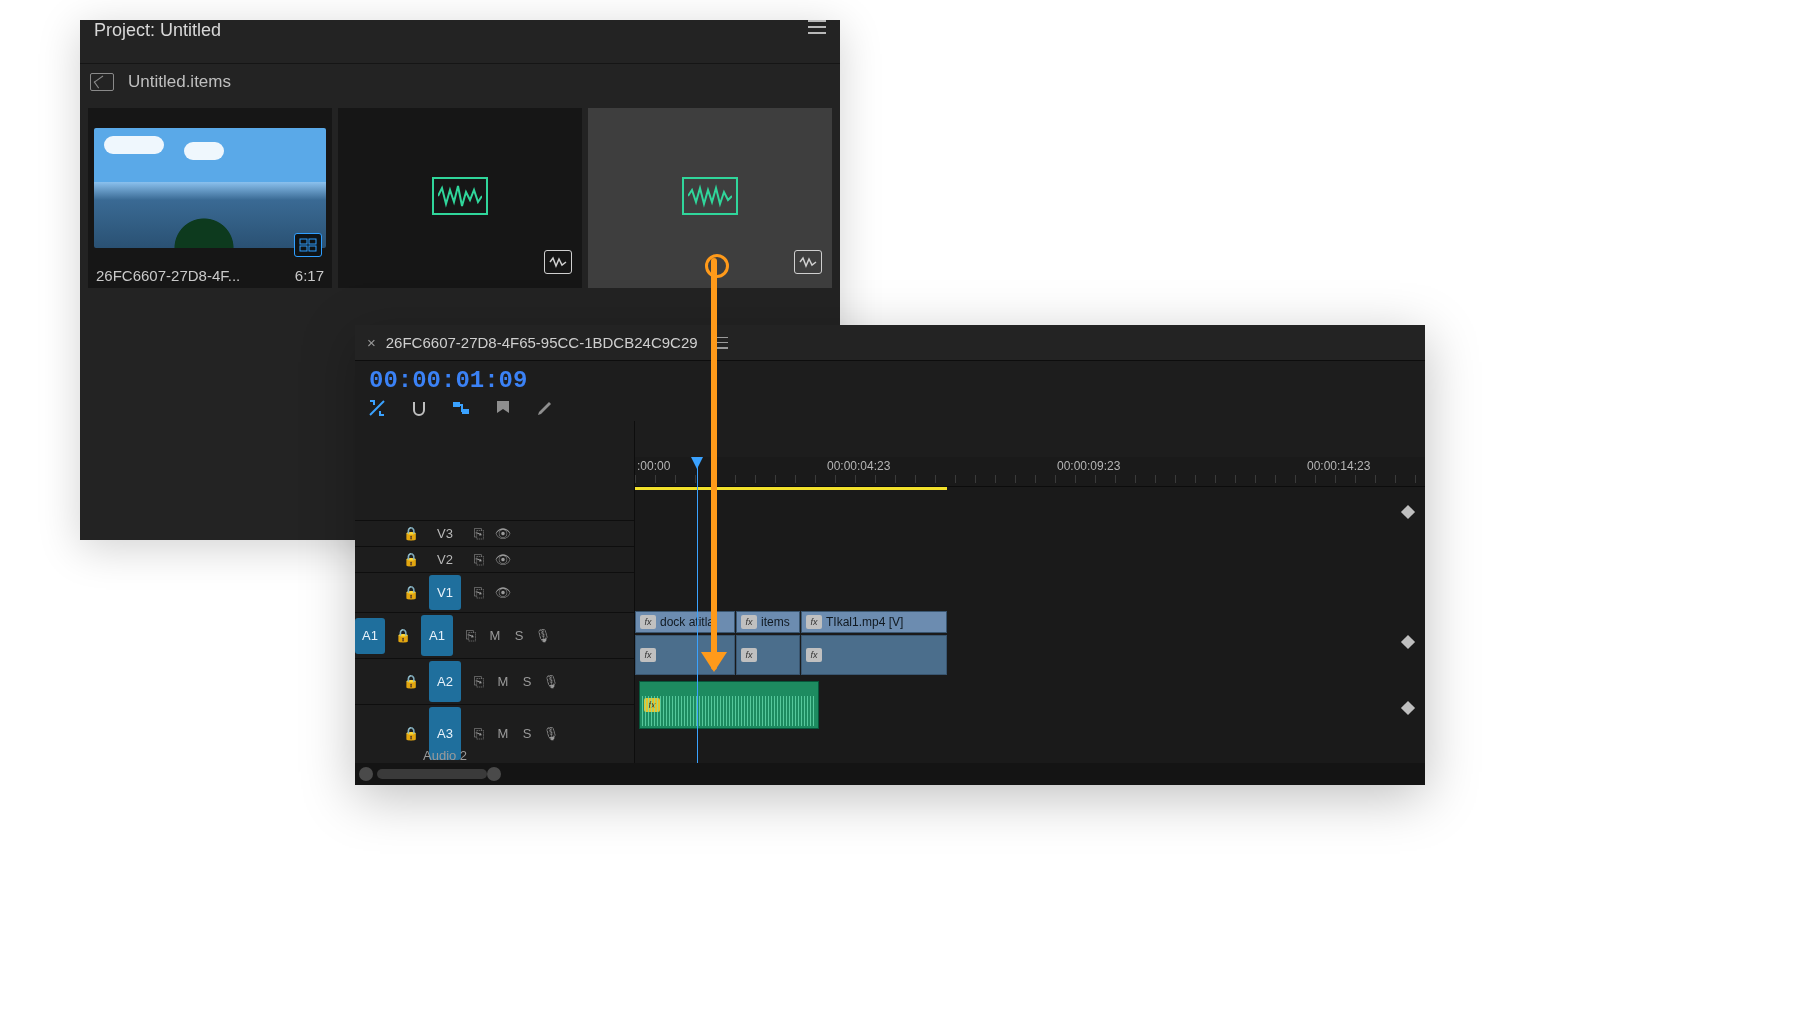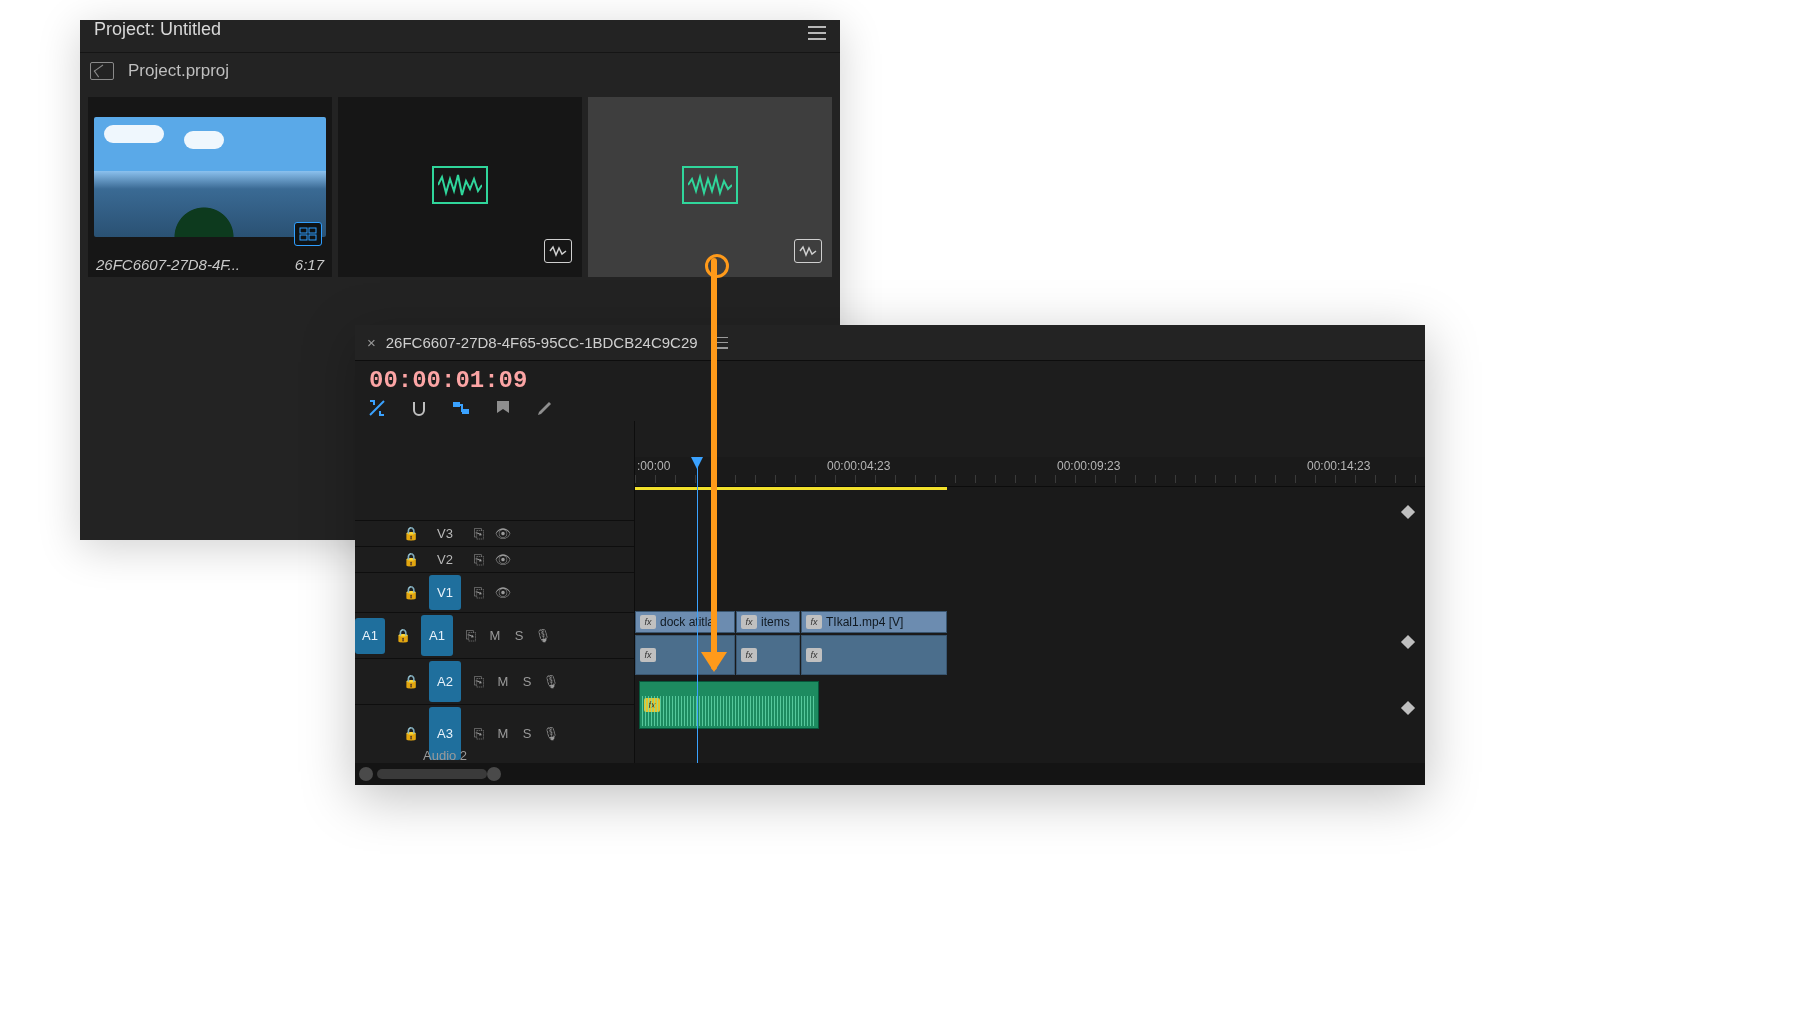--- a/index.html
+++ b/index.html
@@ -7,22 +7,22 @@
 
   
   .project-panel {
     position: absolute;
     left: 80px; top: 20px;
     width: 760px; height: 520px;
     background: #232323;
     box-shadow: 0 8px 40px rgba(0,0,0,.18);
   }
   .pp-header {
-    height: 33px; display: flex; align-items: flex-end; justify-content: space-between;
-    padding: 12px 14px; color: #d8d8d8; font-size: 18px; border-bottom: 1px solid #151515;
+    height: 44px; display: flex; align-items: flex-start; justify-content: space-between;
+    padding: 0 14px; color: #d8d8d8; font-size: 18px; border-bottom: 1px solid #151515;
   }
   .pp-burger { width: 18px; height: 14px; display: flex; flex-direction: column; justify-content: space-between; cursor: pointer; }
   .pp-burger span { height: 2px; background: #b8b8b8; display: block; }
 
   .pp-path {
     height: 36px; display: flex; align-items: center; gap: 14px;
     padding: 0 14px 0 10px; color: #bfbfbf; font-size: 17px;
   }
   .binicon {
     width: 24px; height: 18px; border: 1.5px solid #8a8a8a; border-radius: 2px;
@@ -47,21 +47,21 @@
     width:26px;height:22px;border:1.5px solid #8a8a8a;border-radius:2px;position:relative;
   }
   .pp-bin-search::after{
     content:""; position:absolute; right:3px; bottom:2px; width:8px; height:8px;
     border:1.5px solid #8a8a8a; border-radius:50%;
   }
   .pp-status{margin-left:auto; font-size:18px;}
 
   .pp-grid{
     display:grid; grid-template-columns:repeat(3, 1fr);
-    padding:8px; gap:6px;font-style:italic;
+    padding:8px; gap:6px;
   }
   .bin-item{
     height:180px; background:#161616; padding:6px 6px 4px 6px;
     display:flex; flex-direction:column; justify-content:space-between;
     position:relative; color:#c9c9c9; font-size:15px;
   }
   .bin-item.selected{background:#3e3e3e;}
   .thumb{
     flex:1; display:flex; align-items:center; justify-content:center; position:relative;
   }
@@ -96,21 +96,21 @@
   }
   .tl-tab{
     height:36px; display:flex; align-items:center; padding:0 12px; gap:10px;
     color:#cfcfcf; font-size:15px; background:#232323; border-bottom:1px solid #0d0d0d;
   }
   .tl-tab .x{color:#9a9a9a; cursor:pointer;}
   .tl-tab .menu{margin-left:6px; width:14px; height:12px; display:flex;flex-direction:column;justify-content:space-between;}
   .tl-tab .menu span{height:1.5px;background:#9a9a9a;}
 
   .tl-tc{
-    padding:6px 14px 0 14px; color:#fca5a5; font-family:"Courier New",monospace;
+    padding:6px 14px 0 14px; color:#3b82f6; font-family:"Courier New",monospace;
     font-size:24px; font-weight:bold;
   }
   .tl-tools{
     padding:4px 14px 10px 12px; display:flex; gap:22px; color:#bfbfbf;
   }
   .tl-tools .tool{width:20px;height:20px; display:flex;align-items:center;justify-content:center; cursor:pointer;}
   .tool.active{color:#3aa2ff;}
   .tool svg{width:20px;height:20px;}
 
   .tl-body{
@@ -219,21 +219,21 @@
     <span>Project: Untitled</span>
     <div class="pp-burger">
         <span></span>
         <span></span>
         <span></span>
       </div>
   </div>
 
   <div class="pp-path">
     <div class="binicon"></div>
-    <span>Project.prproj</span>
+    <span>Untitled.items</span>
   </div>
 
 
   <div class="pp-grid">
 
     <div class="bin-item">
       <div class="thumb">
         <div class="thumb-video">
           <div class="cloud"></div>
             <div class="cloud c2"></div>

